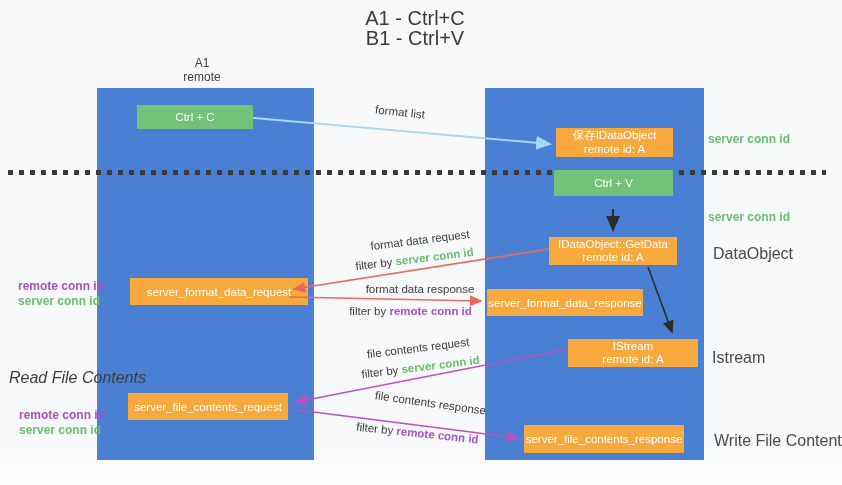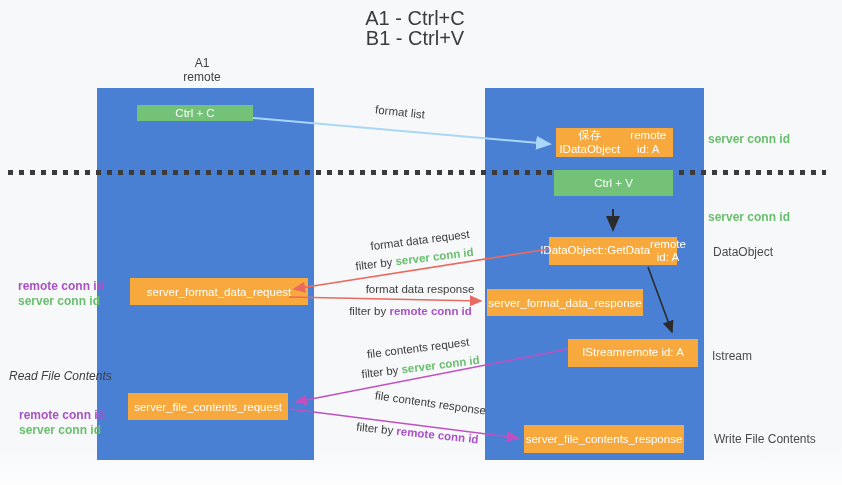--- a/index.html
+++ b/index.html
@@ -6,23 +6,23 @@
   body{font-family:"Liberation Sans",sans-serif;background:#f7f8f9;}
   #canvas{position:relative;width:842px;height:485px;background:linear-gradient(#f7f8f9 92%,#fdfdfe);overflow:hidden;}
   .abs{position:absolute;}
   .title{left:320px;top:8px;width:190px;text-align:center;font-size:20px;color:#3b3b3b;line-height:20px;}
   .col-header{width:100px;text-align:center;font-size:12px;color:#414141;line-height:14px;top:56px;}
   .col{background:#4a80d4;top:88px;height:372px;}
   .node{box-sizing:border-box;color:#ffffff;font-size:11.5px;text-align:center;}
   .green-node{background:#74c178;}
   .orange-node{background:#f8a93e;}
   .one-line{display:flex;align-items:center;justify-content:center;}
-  .two-line{display:flex;flex-direction:row;align-items:center;justify-content:center;line-height:13.5px;}
+  .two-line{display:flex;flex-direction:column;align-items:center;justify-content:center;line-height:13.5px;}
   .flow-label{font-size:11.5px;color:#3d3d3d;text-align:center;white-space:nowrap;}
-  .side-label{font-size:12px;color:#4a4a4a;white-space:nowrap;}
+  .side-label{font-size:16px;color:#4a4a4a;white-space:nowrap;}
   .green-text{color:#6abf6e;font-weight:bold;}
   .purple-text{color:#a852c5;font-weight:bold;}
   .conn-id-stack{font-size:12px;line-height:15px;white-space:nowrap;}
   .dotted-line{left:8px;top:170px;width:818px;height:5px;
     background:repeating-linear-gradient(90deg,#3b3b3b 0 5px,transparent 5px 11px);}
   svg{position:absolute;left:0;top:0;pointer-events:none;}
 </style>
 </head>
 <body>
 
@@ -36,21 +36,21 @@
   <div class="abs col-header" style="left:152px;">
     <div>A1</div>
     <div>remote</div>
   </div>
 
   <div class="abs col" style="left:97px;width:217px;"></div>
   <div class="abs col" style="left:485px;width:219px;"></div>
 
   <div class="abs dotted-line"></div>
 
-  <div class="abs node green-node one-line" style="left:137px;top:105px;width:116px;height:16px;">Ctrl + C</div>
+  <div class="abs node green-node one-line" style="left:137px;top:105px;width:116px;height:24px;">Ctrl + C</div>
   <div class="abs node green-node one-line" style="left:554px;top:170px;width:119px;height:26px;">Ctrl + V</div>
 
   <div class="abs node orange-node two-line" style="left:556px;top:128px;width:117px;height:29px;">
     <div>保存IDataObject</div>
     <div>remote id: A</div>
   </div>
 
   <div class="abs node orange-node two-line" style="left:549px;top:237px;width:128px;height:28px;">
     <div>IDataObject::GetData</div>
     <div>remote id: A</div>

